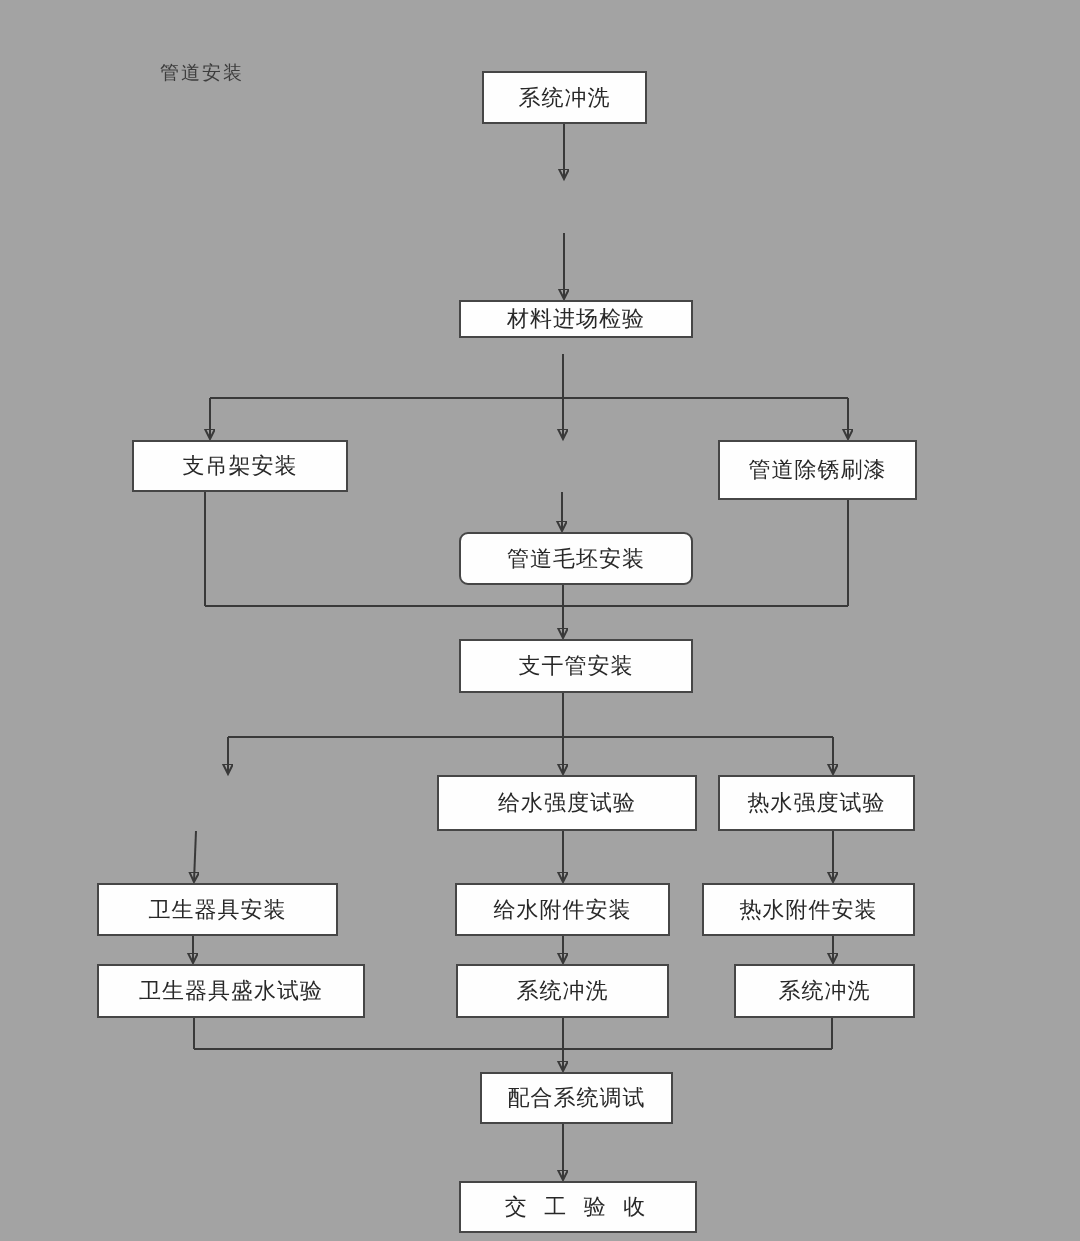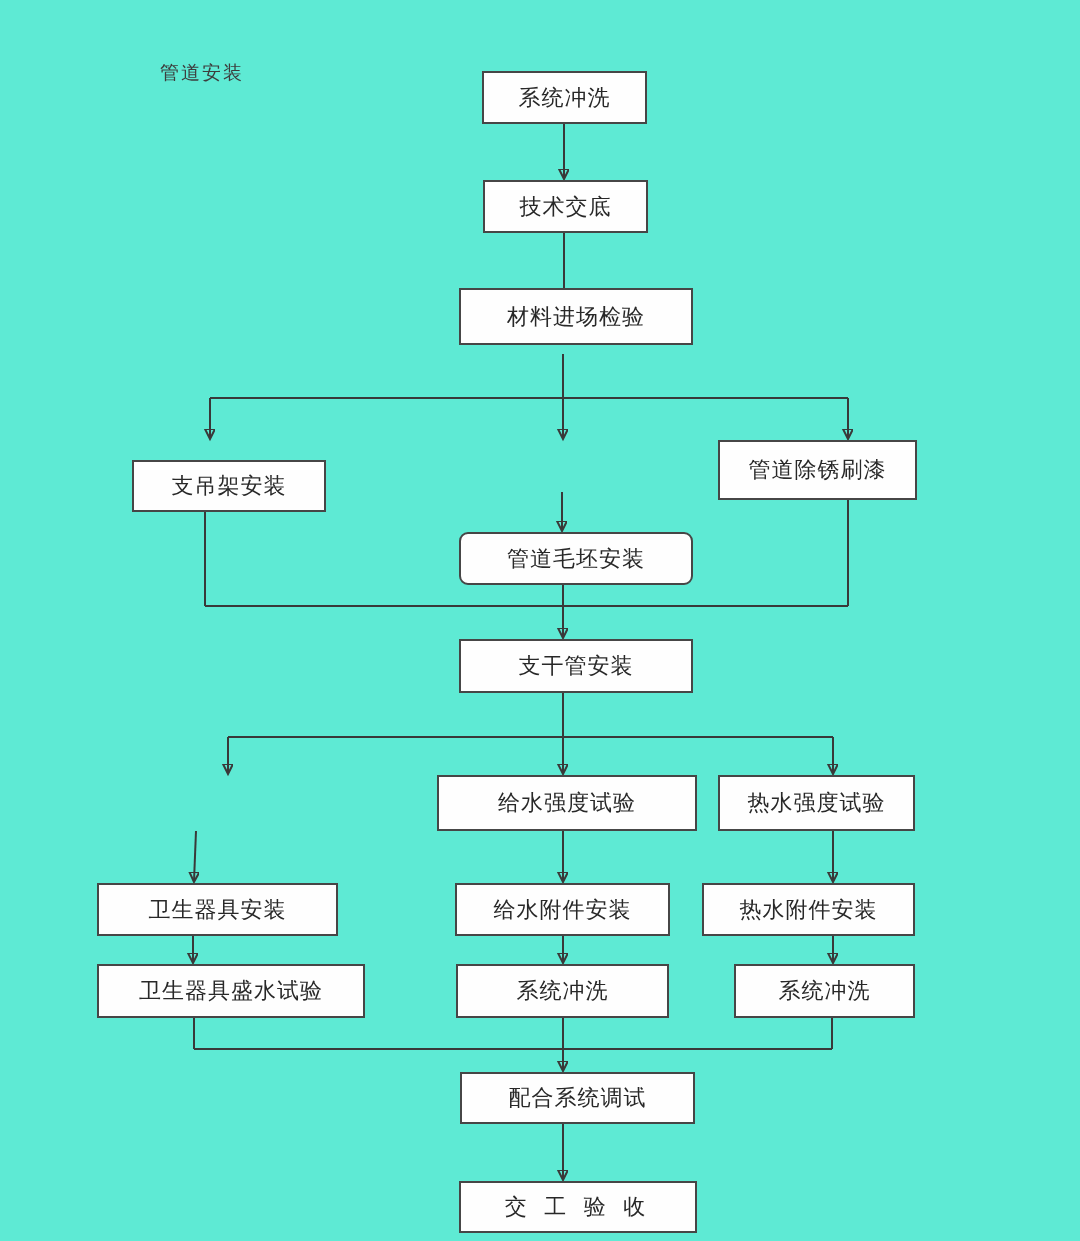--- a/index.html
+++ b/index.html
@@ -5,21 +5,21 @@
   html, body {
     margin: 0;
     padding: 0;
     background: #ffffff;
     font-family: "Liberation Sans", sans-serif;
   }
   .canvas {
     position: relative;
     width: 1080px;
     height: 1241px;
-    background: #5eead4;
+    background: #a3a3a3;
     overflow: hidden;
   }
   .page-title {
     position: absolute;
     left: 160px;
     top: 60px;
     font-size: 19px;
     color: #3d3d3d;
     letter-spacing: 2px;
     font-family: "Liberation Serif", serif;
@@ -100,29 +100,26 @@
     <path d="M194,1049 L832,1049"></path>
     <path d="M563,1018 L563,1070" marker-end="url(#arrow)"></path>
 
     <path d="M563,1124 L563,1179" marker-end="url(#arrow)"></path>
   </svg>
 
   <div class="node" style="left:482px; top:71px; width:165px; height:53px;">
     <span>系统冲洗</span>
   </div>
 
-  <div class="node" style="left:483px; top:180px; width:165px; height:53px;">
-    <span>技术交底</span>
-  </div>
 
-  <div class="node" style="left:459px; top:288px; width:234px; height:57px;">
+  <div class="node" style="left:459px; top:300px; width:234px; height:38px;">
     <span>材料进场检验</span>
   </div>
 
-  <div class="node" style="left:132px; top:440px; width:194px; height:52px;margin-top:20px;">
+  <div class="node" style="left:132px; top:440px; width:216px; height:52px;">
     <span>支吊架安装</span>
   </div>
 
 
   <div class="node" style="left:718px; top:440px; width:199px; height:60px;">
     <span>管道除锈刷漆</span>
   </div>
 
   <div class="node" style="left:459px; top:532px; width:234px; height:53px;border-radius:9px;">
     <span>管道毛坯安装</span>
@@ -158,21 +155,21 @@
   </div>
 
   <div class="node" style="left:456px; top:964px; width:213px; height:54px;">
     <span>系统冲洗</span>
   </div>
 
   <div class="node" style="left:734px; top:964px; width:181px; height:54px;">
     <span>系统冲洗</span>
   </div>
 
-  <div class="node" style="left:460px; top:1072px; width:235px; height:52px;">
+  <div class="node" style="left:480px; top:1072px; width:193px; height:52px;">
     <span>配合系统调试</span>
   </div>
 
   <div class="node spaced" style="left:459px; top:1181px; width:238px; height:52px;">
     <span>交 工 验 收</span>
   </div>
 
 </div>
 
 </body></html>

